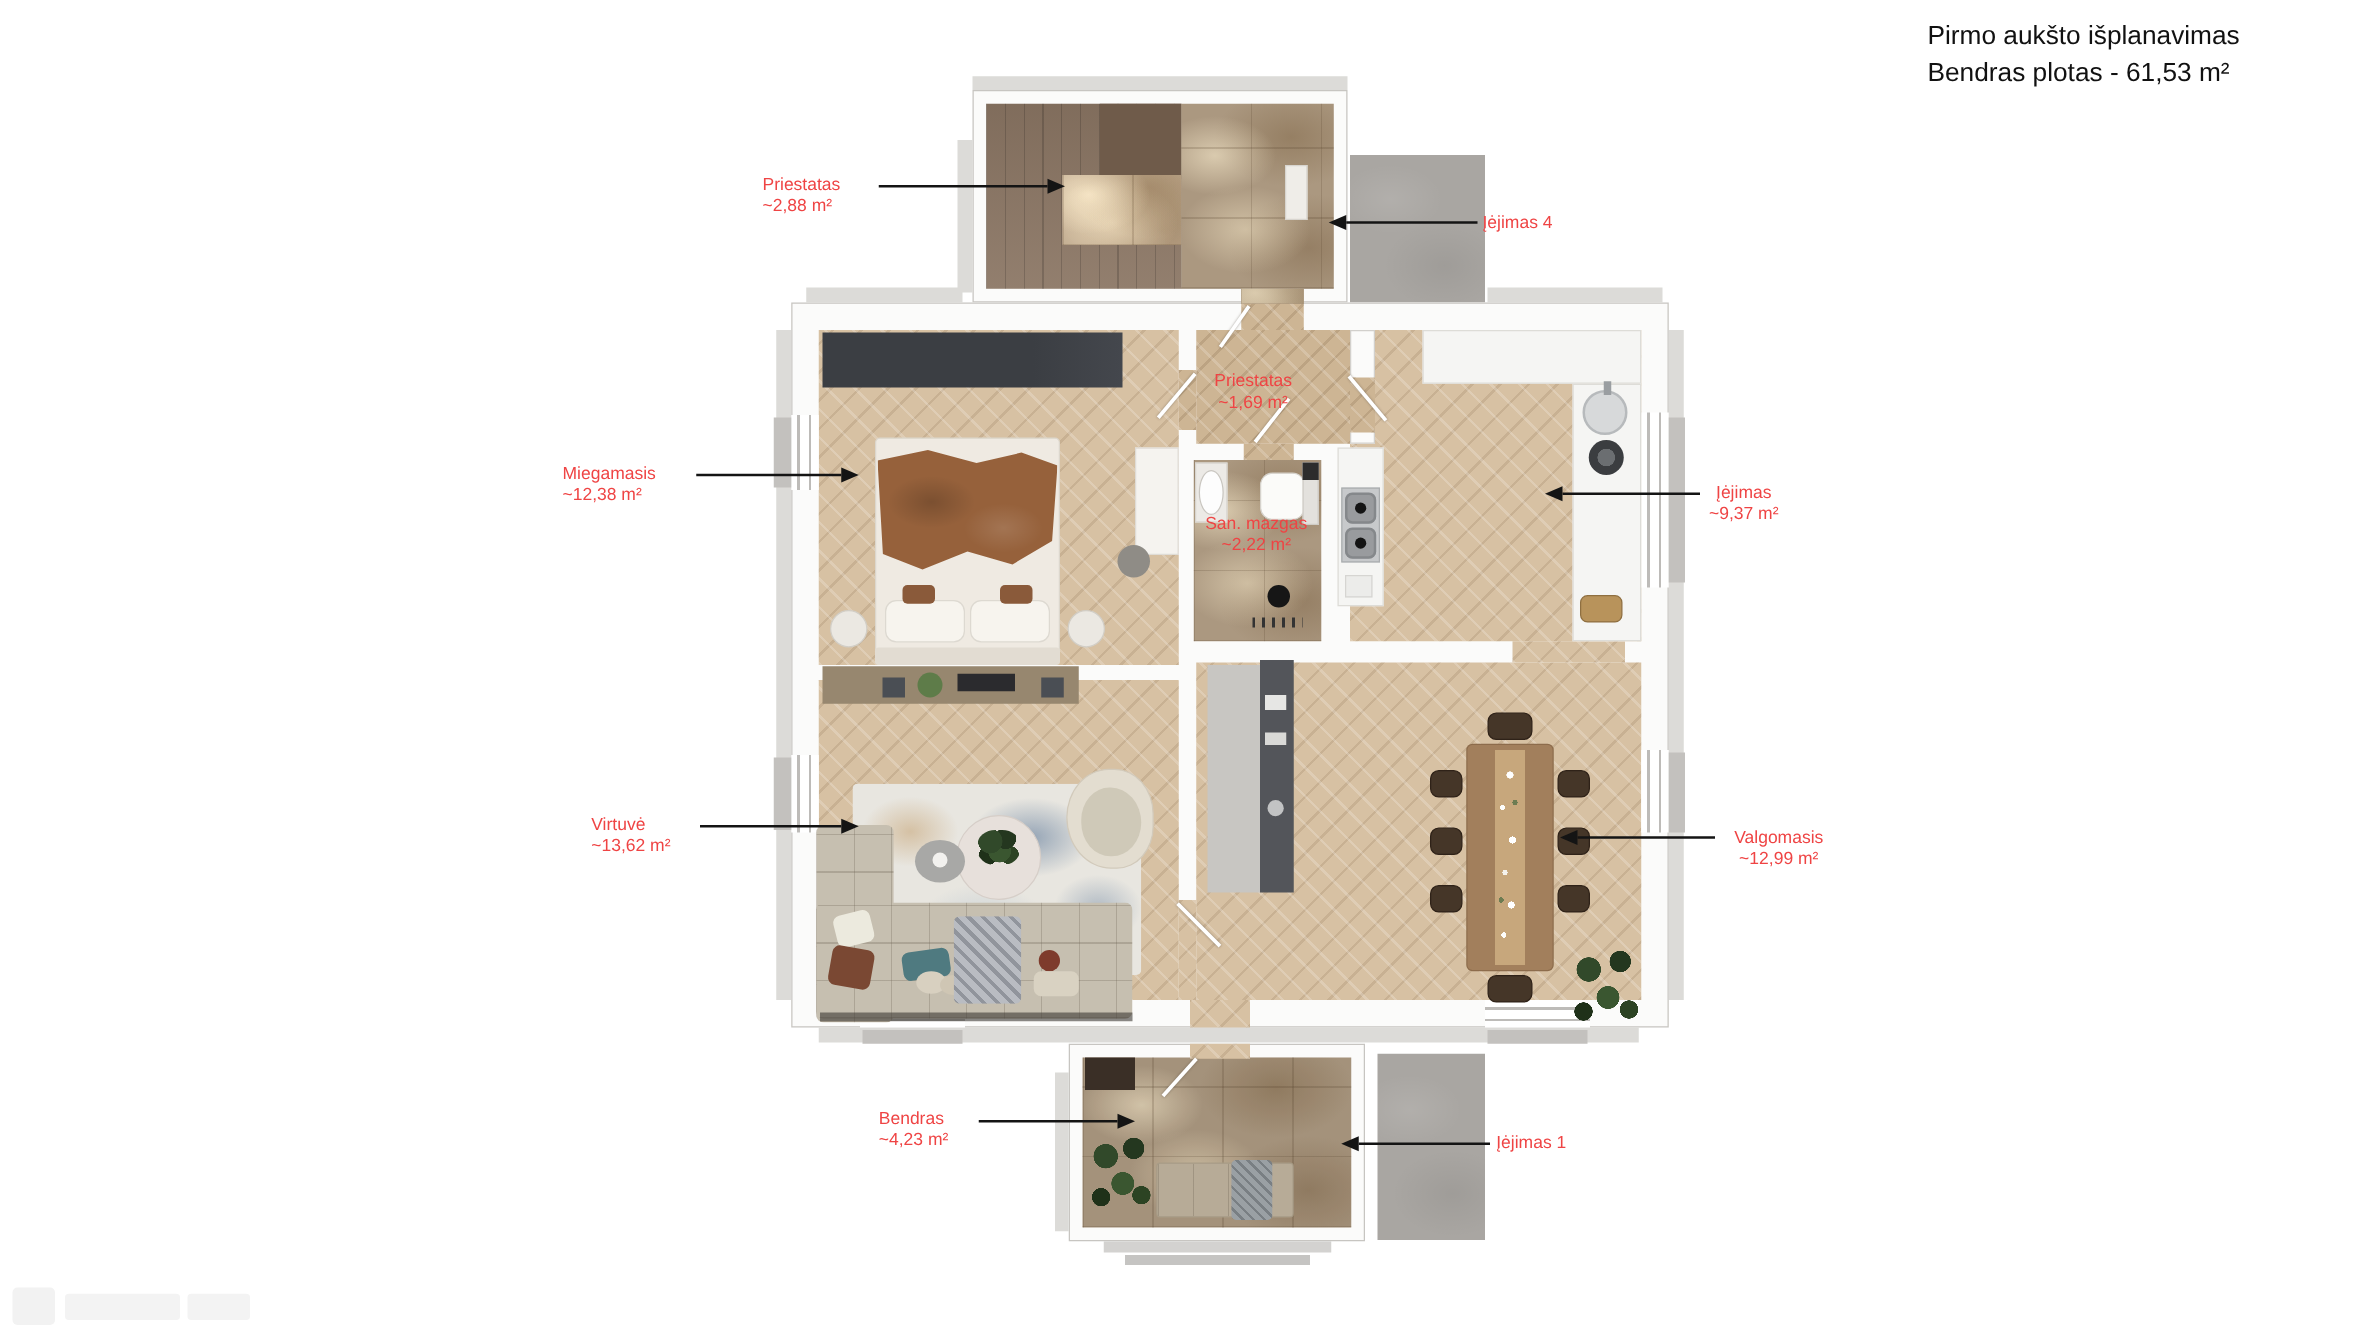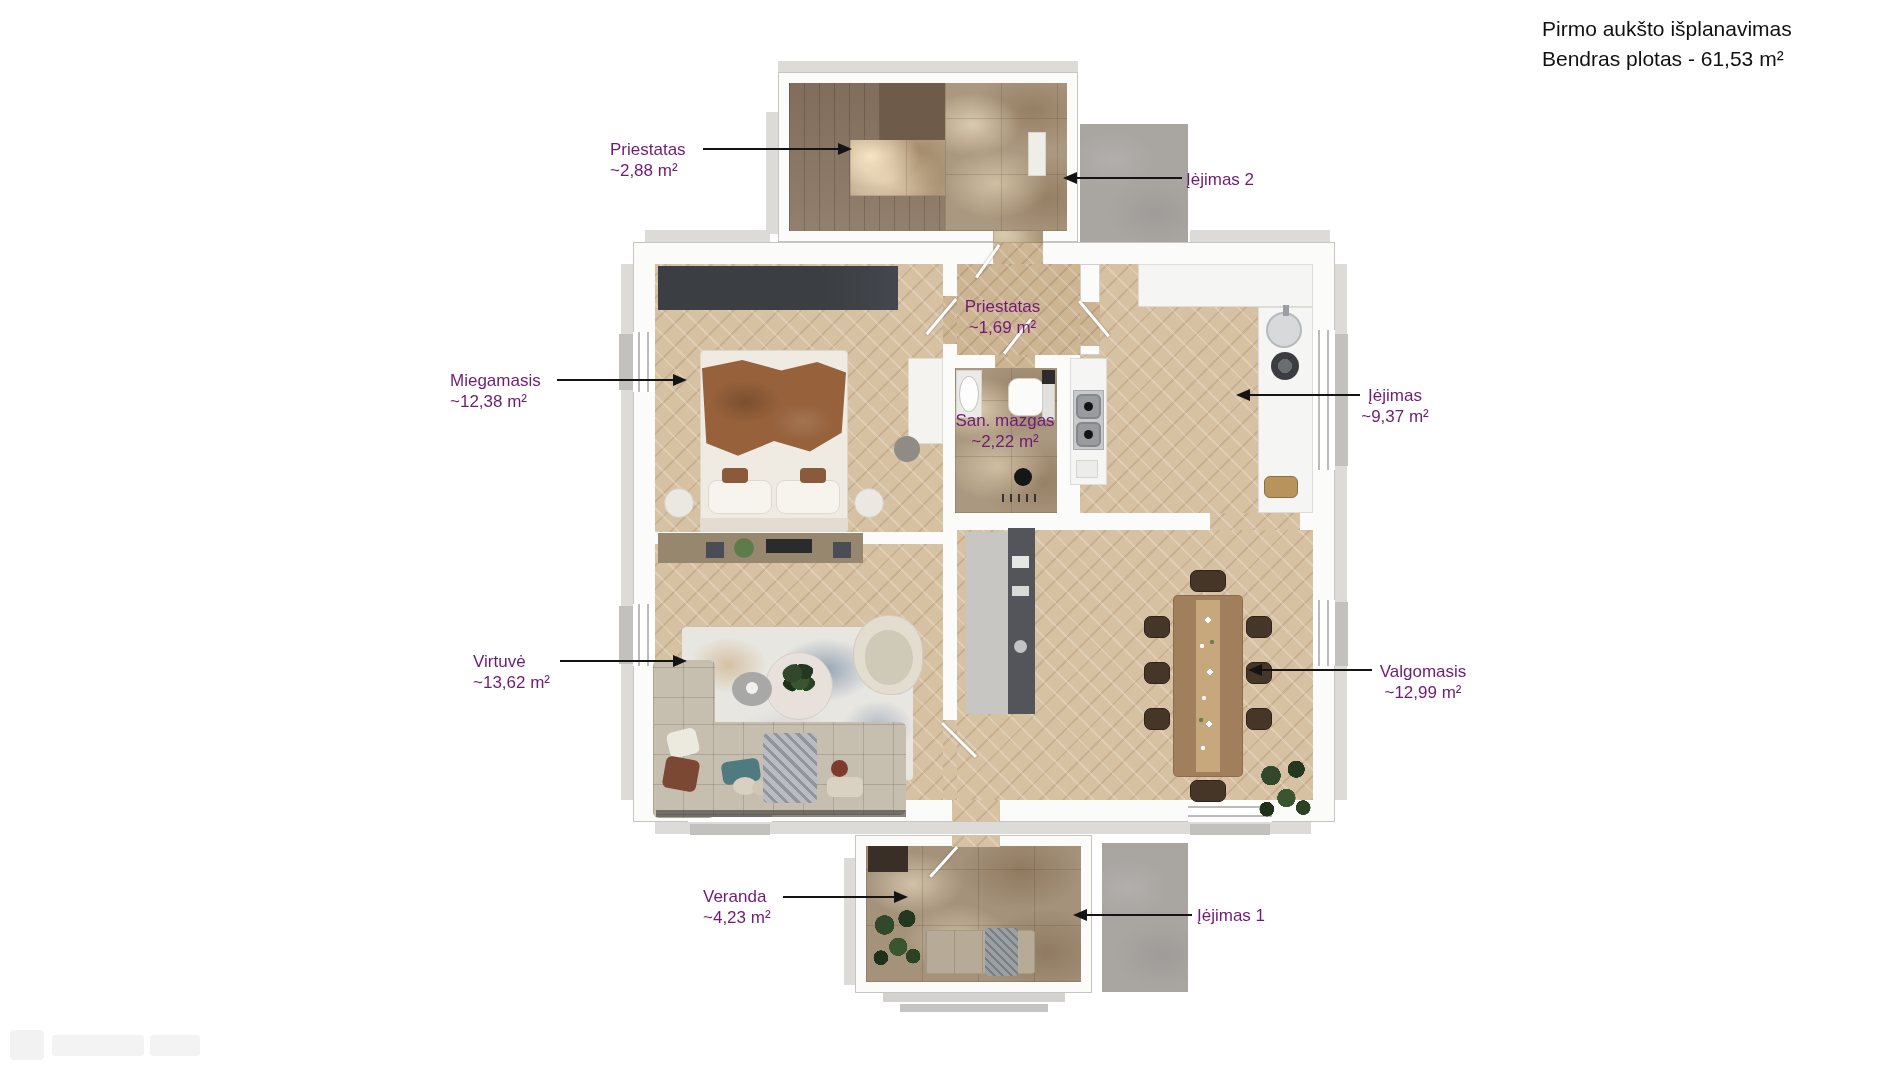--- a/index.html
+++ b/index.html
@@ -25,21 +25,21 @@
     radial-gradient(ellipse 75px 50px at 42% 68%, rgba(228,213,183,.65), transparent 70%),
     radial-gradient(ellipse 90px 60px at 84% 78%, rgba(128,103,74,.5), transparent 72%);}
   .plank{background-color:#8a7563;background-image:
     repeating-linear-gradient(90deg, rgba(0,0,0,.16) 0 1px, transparent 1px 15px),
     linear-gradient(0deg, rgba(255,255,255,.07), rgba(0,0,0,.07));}
   .counter{background:#f5f5f3;border:1px solid #dddcd7;}
   .window-v{background-color:#ffffff;background-image:linear-gradient(90deg, transparent 0 5px, #bdbbb8 5px 7px, transparent 7px 14px, #bdbbb8 14px 16px, transparent 16px);}
   .window-h{background-color:#ffffff;background-image:linear-gradient(0deg, transparent 0 5px, #bdbbb8 5px 7px, transparent 7px 14px, #bdbbb8 14px 16px, transparent 16px);}
   .door{width:3px;background:#ffffff;box-shadow:0 0 2px rgba(60,50,40,.45);transform-origin:top left;}
   .circ{border-radius:50%;}
-  .lbl{font-size:17px;line-height:1.24;color:#701a75;white-space:nowrap;}
+  .lbl{font-size:14px;line-height:1.24;color:#ef4444;white-space:nowrap;}
   .lbl span{display:block;}
   .lbl-c{text-align:center;}
   .aline{height:2px;background:#141414;}
   .ah-r{width:0;height:0;border-top:6px solid transparent;border-bottom:6px solid transparent;border-left:14px solid #141414;}
   .ah-l{width:0;height:0;border-top:6px solid transparent;border-bottom:6px solid transparent;border-right:14px solid #141414;}
   .title{font-size:21px;line-height:30px;color:#111;}
   .tuft{background-color:#c6bfb0;background-image:
     repeating-linear-gradient(0deg, rgba(105,95,80,.28) 0 1px, transparent 1px 30px),
     repeating-linear-gradient(90deg, rgba(105,95,80,.28) 0 1px, transparent 1px 30px);}
   .plantblob{background-image:
@@ -214,21 +214,21 @@
   </div>
 
   <div class="abs lbl" style="left:610px;top:139px;">
     <span>Priestatas</span>
     <span>~2,88 m²</span>
   </div>
   <div class="abs aline" style="left:703px;top:148px;width:135px;"></div>
   <div class="abs ah-r" style="left:838px;top:143px;"></div>
 
   <div class="abs lbl" style="left:1186px;top:169px;">
-    <span>Įėjimas 2</span>
+    <span>Įėjimas 4</span>
   </div>
   <div class="abs aline" style="left:1077px;top:177px;width:105px;"></div>
   <div class="abs ah-l" style="left:1063px;top:172px;"></div>
 
   <div class="abs lbl" style="left:450px;top:370px;">
     <span>Miegamasis</span>
     <span>~12,38 m²</span>
   </div>
   <div class="abs aline" style="left:557px;top:379px;width:116px;"></div>
   <div class="abs ah-r" style="left:673px;top:374px;"></div>
@@ -258,21 +258,21 @@
   <div class="abs ah-r" style="left:673px;top:655px;"></div>
 
   <div class="abs lbl lbl-c" style="left:1367px;top:661px;width:112px;">
     <span>Valgomasis</span>
     <span>~12,99 m²</span>
   </div>
   <div class="abs aline" style="left:1262px;top:669px;width:110px;"></div>
   <div class="abs ah-l" style="left:1248px;top:664px;"></div>
 
   <div class="abs lbl" style="left:703px;top:886px;">
-    <span>Veranda</span>
+    <span>Bendras</span>
     <span>~4,23 m²</span>
   </div>
   <div class="abs aline" style="left:783px;top:896px;width:111px;"></div>
   <div class="abs ah-r" style="left:894px;top:891px;"></div>
 
   <div class="abs lbl" style="left:1197px;top:905px;">
     <span>Įėjimas 1</span>
   </div>
   <div class="abs aline" style="left:1087px;top:914px;width:105px;"></div>
   <div class="abs ah-l" style="left:1073px;top:909px;"></div>

